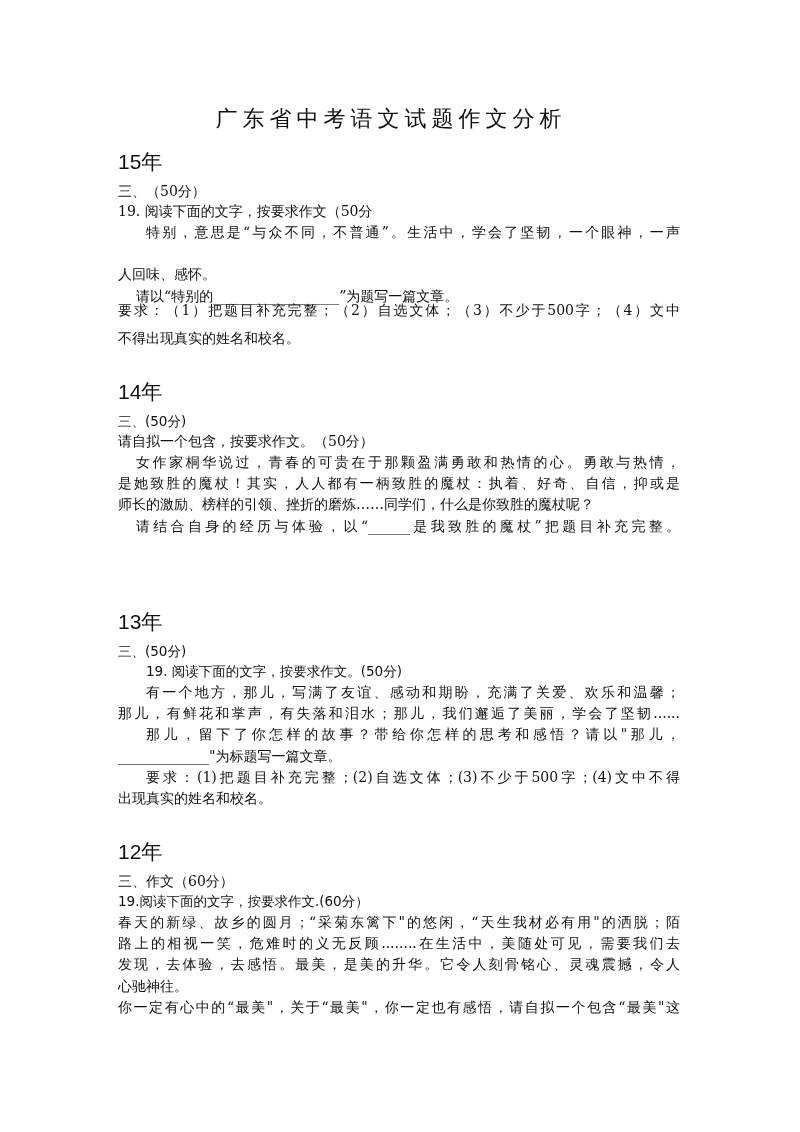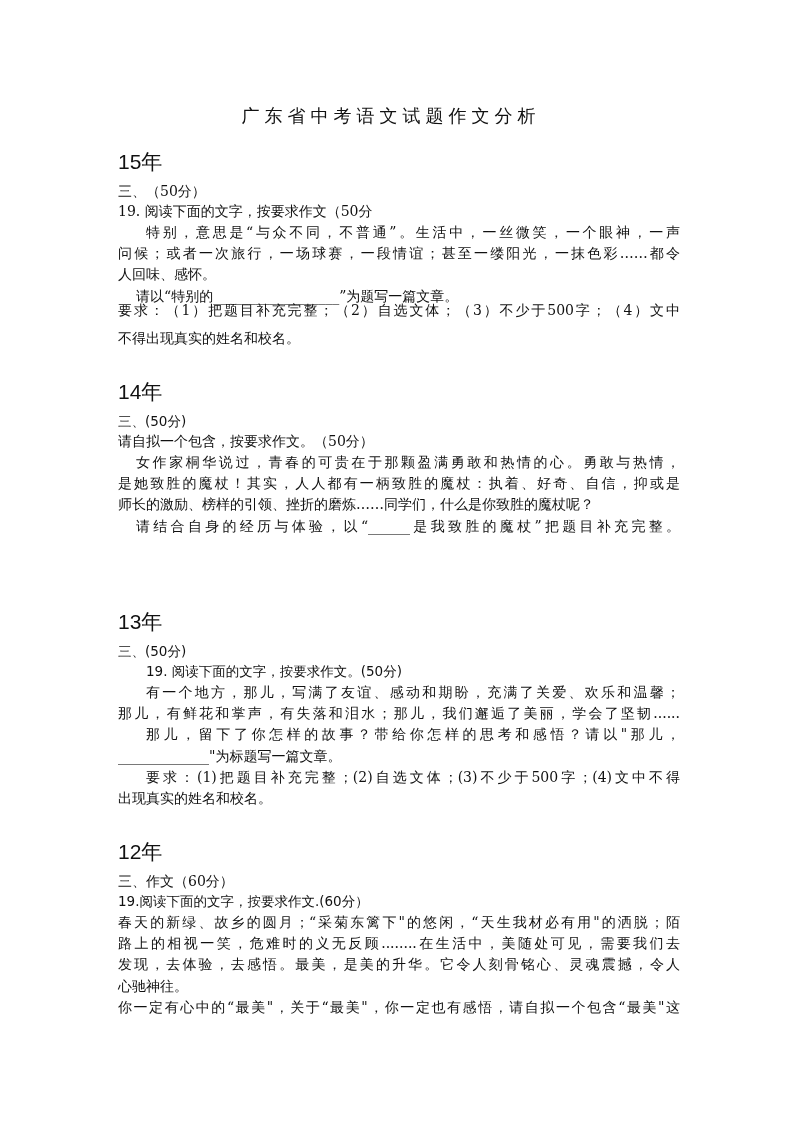--- a/index.html
+++ b/index.html
@@ -1,20 +1,20 @@
 <!DOCTYPE html>
 <html><head>
 <meta charset="utf-8">
 <style>
   html, body { margin: 0; padding: 0; background: #ffffff; }
   body { width: 800px; height: 1132px; position: relative; overflow: hidden; color: #111; }
   .page { position: absolute; left: 0; top: 0; width: 800px; height: 1132px; }
   .title {
     position: absolute; left: 0; width: 732px; top: 104px; text-align: center;
-    font-family: "DejaVu Serif", serif; font-size: 18px; letter-spacing: 5px;
+    font-family: "DejaVu Serif", serif; font-size: 22px; letter-spacing: 5px;
     padding-left: 50px; box-sizing: border-box;
   }
   .year {
     position: absolute; left: 118px; font-family: "Liberation Sans", "DejaVu Sans", sans-serif;
     font-size: 21px;
   }
   .line {
     position: absolute; left: 118px; width: 562px; font-family: "DejaVu Serif", serif;
     font-size: 14px; white-space: nowrap; line-height: 22px;
     text-align: justify; text-align-last: justify;
@@ -26,22 +26,21 @@
 </style>
 </head>
 <body>
 
 <div class="page">
   <div class="title">广东省中考语文试题作文分析</div>
 
   <div class="year" style="top:148px">15年</div>
   <div class="line short" style="top:180px">三、（50分）</div>
   <div class="line short" style="top:200px">19. 阅读下面的文字，按要求作文（50分</div>
-  <div class="line i2" style="top:221px">特别，意思是“与众不同，不普通”。生活中，一丝微笑，一个眼神，一声</div>
-  <div class="line" style="top:242px">问候；或者一次旅行，一场球赛，一段情谊；甚至一缕阳光，一抹色彩……都令</div>
+  <div class="line i2" style="top:221px">特别，意思是“与众不同，不普通”。生活中，学会了坚韧，一个眼神，一声</div>
   <div class="line short" style="top:263px">人回味、感怀。</div>
   <div class="line short i1" style="top:285px">请以“特别的__________________”为题写一篇文章。</div>
   <div class="line" style="top:299px">要求：（1）把题目补充完整；（2）自选文体；（3）不少于500字；（4）文中</div>
   <div class="line short" style="top:327px">不得出现真实的姓名和校名。</div>
 
   <div class="year" style="top:378px">14年</div>
   <div class="line short sans" style="top:410px">三、(50分)</div>
   <div class="line short" style="top:430px">请自拟一个包含，按要求作文。（50分）</div>
   <div class="line i1" style="top:451px">女作家桐华说过，青春的可贵在于那颗盈满勇敢和热情的心。勇敢与热情，</div>
   <div class="line" style="top:472px">是她致胜的魔杖！其实，人人都有一柄致胜的魔杖：执着、好奇、自信，抑或是</div>

